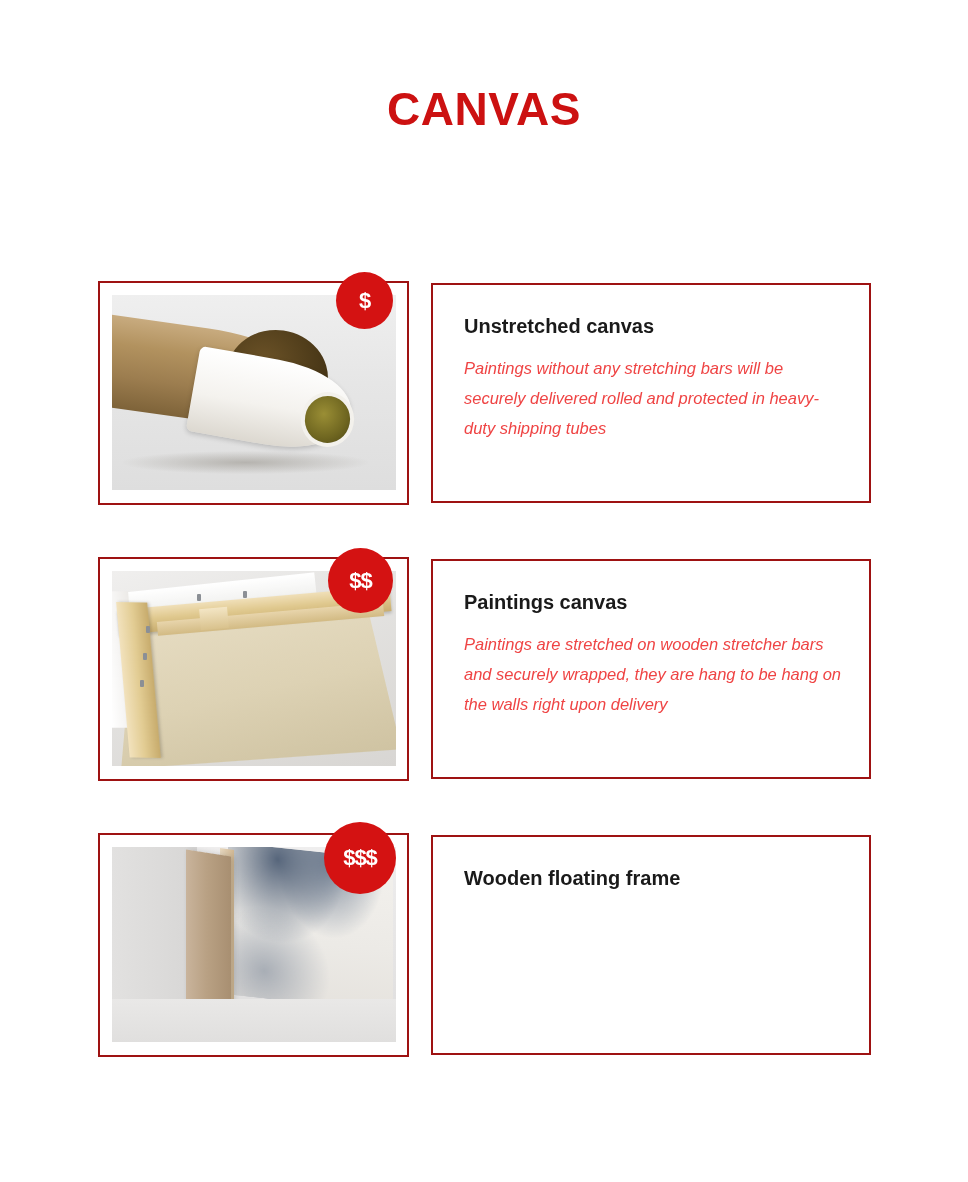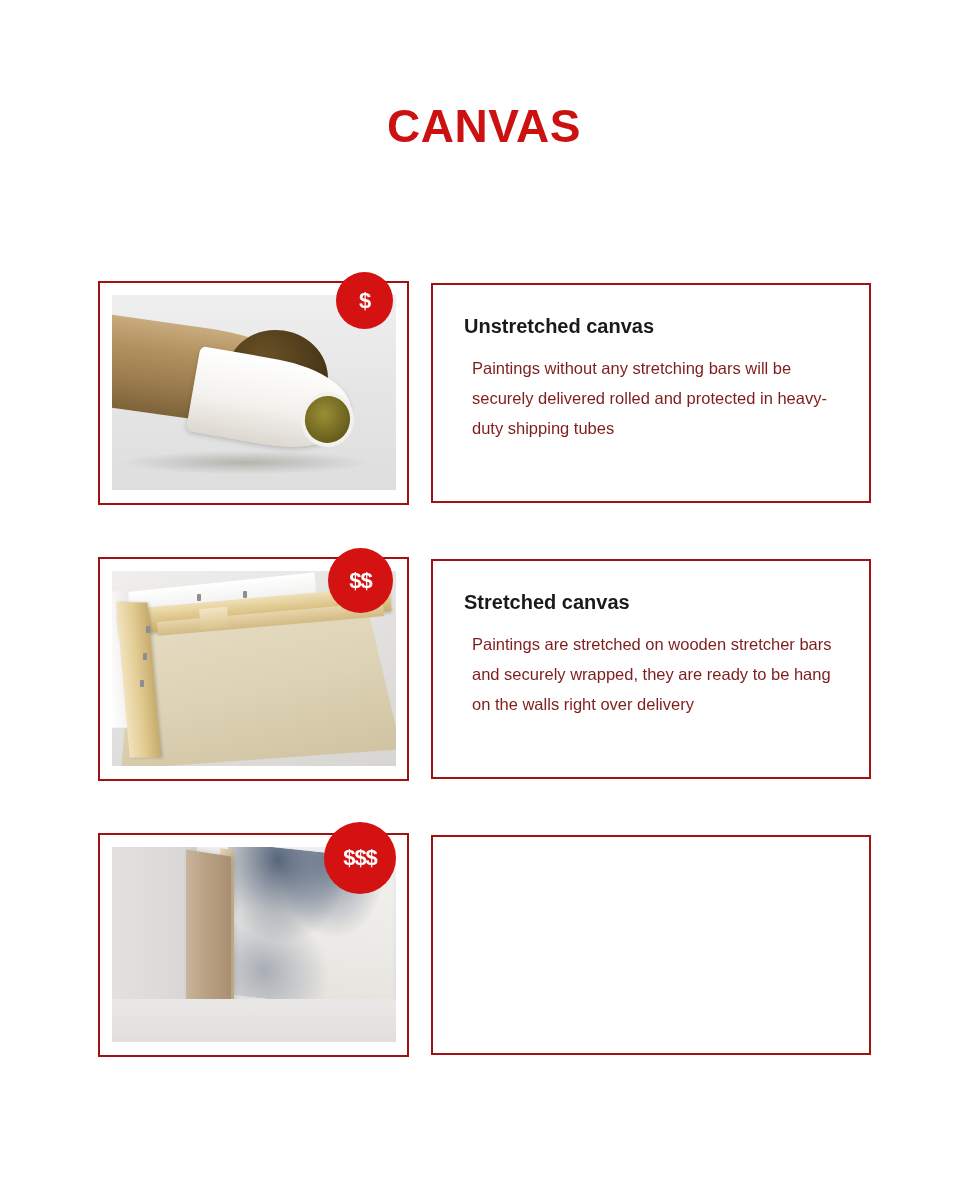--- a/index.html
+++ b/index.html
@@ -14,21 +14,21 @@
     position: relative;
     width: 968px;
     height: 1182px;
     background: #ffffff;
     overflow: hidden;
   }
 
   
   .title-block {
     position: absolute;
-    left: 0; top: 96px;
+    left: 0; top: 79px;
     width: 968px;
     text-align: center;
   }
   .title-line {
     display: block;
     color: #CC1111;
     font-weight: bold;
     font-size: 46px;
     line-height: 60px;
     letter-spacing: 0.5px;
@@ -250,24 +250,25 @@
     padding: 28px 26px 13px 31px;
   }
   .card-heading {
     margin: 0 0 14px 0;
     font-size: 20px;
     font-weight: bold;
     color: #1a1a1a;
     line-height: 26px;
   }
   .card-body {
-    margin: 8px;
+    margin: 0;
     font-size: 16.5px;
     line-height: 30px;
-    color: #7f1d1d;
+    color: #ef4444;
+    font-style: italic;
   }
 </style>
 </head>
 <body>
 
 <div class="page">
 
   <div class="title-block">
     <span class="title-line">CANVAS</span>
   </div>
@@ -307,37 +308,38 @@
         <div class="staple" style="left:11%;top:42%;"></div>
         <div class="staple" style="left:10%;top:56%;"></div>
         <div class="staple" style="left:30%;top:12%;"></div>
         <div class="staple" style="left:46%;top:10%;"></div>
       </div>
     </div>
 
     <div class="badge badge-2">$$</div>
 
     <div class="text-card">
-      <h2 class="card-heading">Stretched canvas</h2>
-      <p class="card-body">Paintings are stretched on wooden stretcher bars and securely wrapped, they are ready to be hang on the walls right over delivery</p>
+      <h2 class="card-heading">Paintings canvas</h2>
+      <p class="card-body">Paintings are stretched on wooden stretcher bars and securely wrapped, they are hang to be hang on the walls right upon delivery</p>
     </div>
   </div>
 
   <div class="row row-3">
 
     <div class="image-card">
       <div class="photo photo-frame">
         <div class="wall"></div>
         <div class="art"></div>
         <div class="frame-lip"></div>
         <div class="frame-side"></div>
         <div class="frame-bottom"></div>
         <div class="floor"></div>
       </div>
     </div>
 
     <div class="badge badge-3">$$$</div>
 
     <div class="text-card">
+      <h2 class="card-heading">Wooden floating frame</h2>
     </div>
   </div>
 
 </div>
 
 </body></html>

